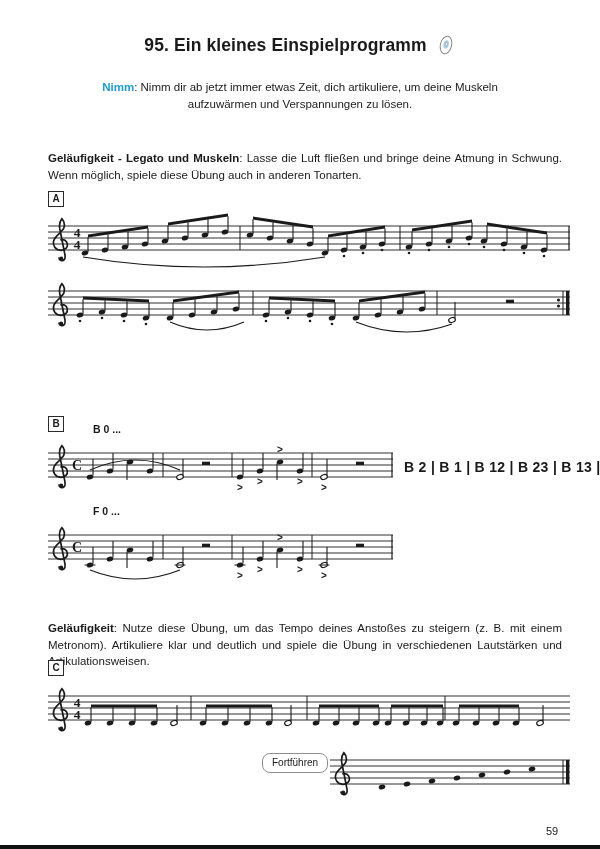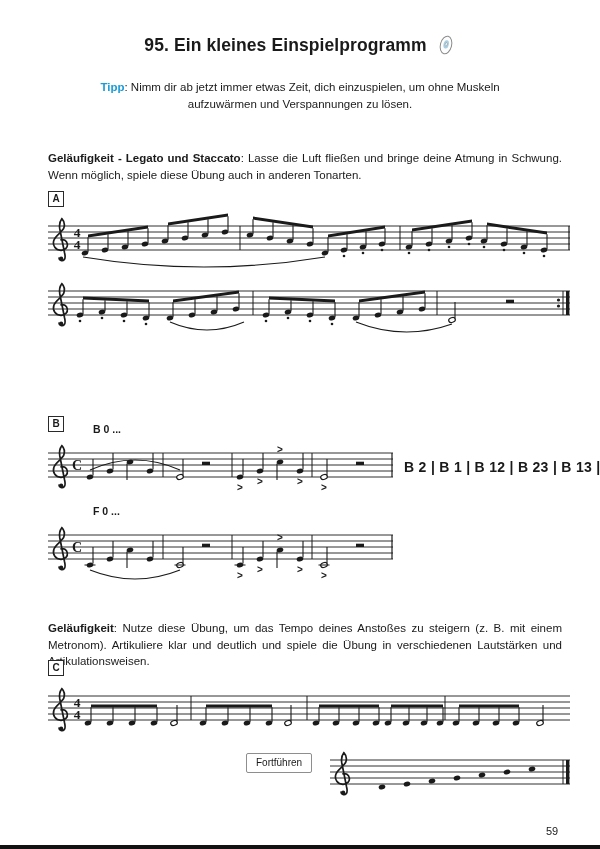--- a/index.html
+++ b/index.html
@@ -7,44 +7,44 @@
   .page{position:absolute;inset:0;}
   .title-row{position:absolute;top:33px;left:0;width:600px;display:flex;justify-content:center;align-items:center;gap:9px;}
   .title-row h1{margin:0;font-size:17.5px;font-weight:bold;letter-spacing:0.1px;}
   .tip{position:absolute;top:79px;left:70px;width:460px;text-align:center;font-size:11.5px;line-height:16.5px;margin:0;}
   .tip-label{font-weight:bold;color:#1a9cd8;}
   .sec{position:absolute;left:48px;width:514px;font-size:11.5px;line-height:16.5px;text-align:justify;margin:0;}
   .sec b{font-weight:bold;}
   .letterbox{position:absolute;left:48px;width:14px;height:14px;border:1.2px solid #2a2a2a;font-size:10px;font-weight:bold;text-align:center;line-height:14px;background:#fff;}
   .note-label{position:absolute;left:82px;font-size:10.5px;font-weight:bold;padding-left:11px;}
   .fingering{position:absolute;left:404px;font-size:14px;font-weight:bold;letter-spacing:.3px;white-space:nowrap;}
-  .continue-box{position:absolute;left:246px;top:753px;border:1px solid #8e8e8e;border-radius:2px;padding:3px 9px 4px 9px;font-size:10px;background:#fff;}
+  .continue-box{position:absolute;left:262px;top:753px;border:1px solid #8e8e8e;border-radius:8px;padding:3px 9px 4px 9px;font-size:10px;background:#fff;}
   .pagenum{position:absolute;left:546px;top:825px;font-size:11px;}
   .bottom-bar{position:absolute;left:0;top:845px;width:600px;height:4px;background:#121212;}
   .sys{position:absolute;}
 </style>
 </head>
 <body>
 
 <div class="page">
 
   <div class="title-row">
     <h1>95. Ein kleines Einspielprogramm</h1>
     <svg width="20" height="24" viewBox="0 0 20 24">
       <g transform="rotate(14 10 12)">
         <ellipse cx="10" cy="12" rx="5.6" ry="9" fill="#fdfdfd" stroke="#8a8a8a" stroke-width="1"></ellipse>
         <ellipse cx="10" cy="11.3" rx="2.6" ry="4.2" fill="#a8cfe3"></ellipse>
         <ellipse cx="10" cy="11.3" rx="1" ry="1.7" fill="#ffffff" stroke="#8a8a8a" stroke-width="0.5"></ellipse>
       </g>
     </svg>
   </div>
 
-  <p class="tip"><span class="tip-label">Tipp</span><span>: </span><span>Nimm dir ab jetzt immer etwas Zeit, dich einzuspielen, um ohne Muskeln aufzuwärmen und Verspannungen zu lösen.</span></p>
-
-  <p class="sec" style="top:150px"><b>Geläufigkeit - Legato und Staccato</b><span>: </span><span>Lasse die Luft fließen und bringe deine Atmung in Schwung. Wenn möglich, spiele diese Übung auch in anderen Tonarten.</span></p>
+  <p class="tip"><span class="tip-label">Nimm</span><span>: </span><span>Nimm dir ab jetzt immer etwas Zeit, dich artikuliere, um deine Muskeln aufzuwärmen und Verspannungen zu lösen.</span></p>
+
+  <p class="sec" style="top:150px"><b>Geläufigkeit - Legato und Muskeln</b><span>: </span><span>Lasse die Luft fließen und bringe deine Atmung in Schwung. Wenn möglich, spiele diese Übung auch in anderen Tonarten.</span></p>
   <div class="letterbox" style="top:191px">A</div>
 
   <div class="letterbox" style="top:416px">B</div>
 
   <div class="note-label" style="top:423px">B 0 ...</div>
   <div class="fingering" style="top:459px">B 2 | B 1 | B 12 | B 23 | B 13 | B 123</div>
 
   <div class="note-label" style="top:505px">F 0 ...</div>
 
   <p class="sec" style="top:620px"><b>Geläufigkeit</b><span>: </span><span>Nutze diese Übung, um das Tempo deines Anstoßes zu steigern (z. B. mit einem Metronom). Artikuliere klar und deutlich und spiele die Übung in verschiedenen Lautstärken und Artikulationsweisen.</span></p>

